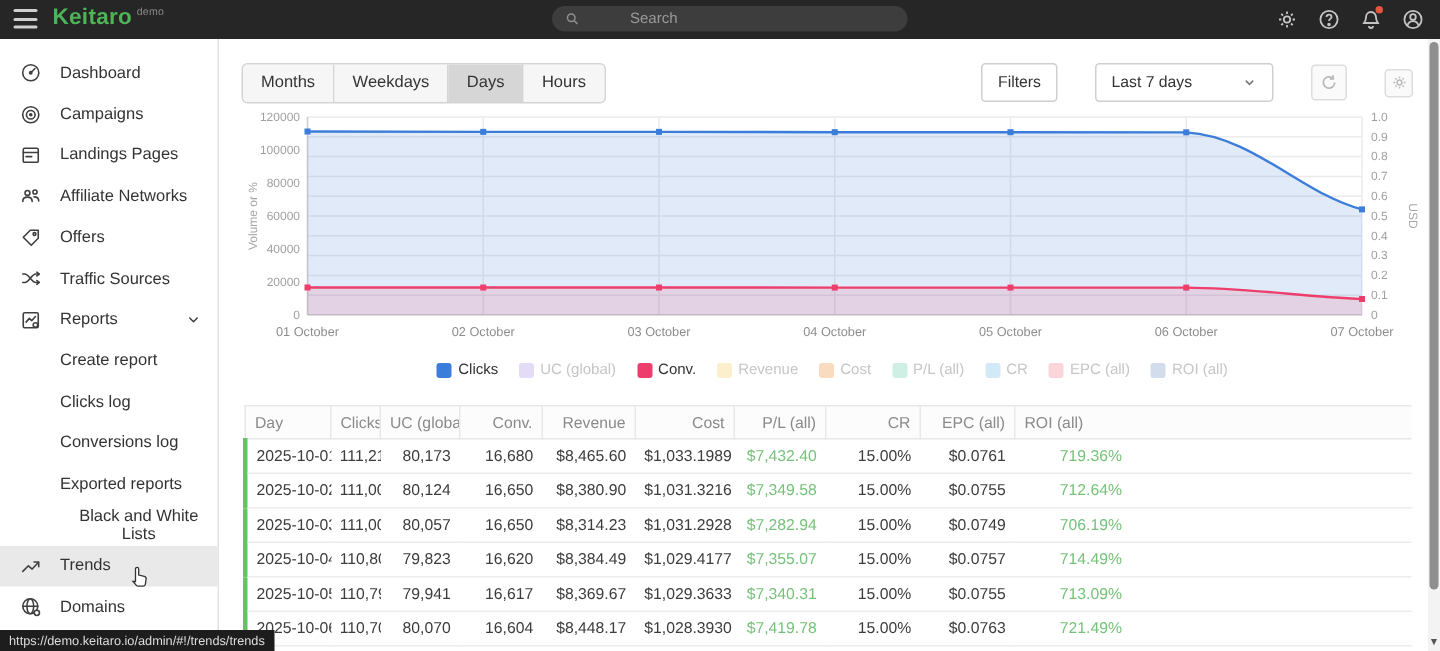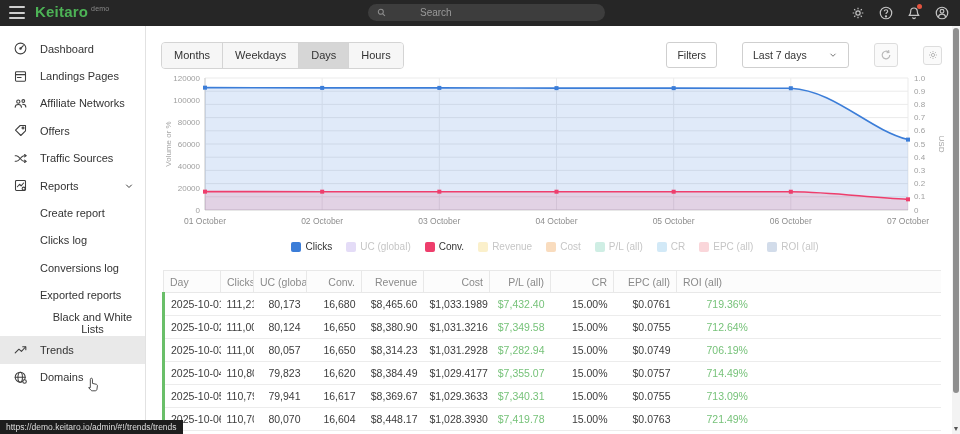--- a/index.html
+++ b/index.html
@@ -30,21 +30,21 @@
   #statusbar{position:absolute;left:0;bottom:0;height:14px;line-height:14px;background:#1d1d1d;color:#dedede;font-size:8.5px;padding:0 6px;z-index:40;white-space:nowrap;}
   
   #main{position:absolute;left:147px;top:26px;width:805px;bottom:0;background:#fff;border-radius:15px;}
   
   #tabs{position:absolute;left:14px;top:16px;display:inline-flex;border:1px solid #d4d4d4;border-radius:4px;overflow:hidden;background:#f6f6f6;}
   .tab{padding:0 12px;line-height:25px;font-size:11px;color:#333;border-right:1px solid #d4d4d4;cursor:pointer;background:#f6f6f6;}
   .tab:last-child{border-right:none;}
   .tab.active{background:#d6d6d6;}
   #toolbar-right{position:absolute;right:10px;top:16px;display:flex;align-items:center;gap:25px;}
   .btn{height:26px;line-height:24px;box-sizing:border-box;border:1px solid #cfcfcf;border-radius:3px;background:#fff;font-size:10.5px;color:#333;padding:0 10px;cursor:pointer;}
-  #range-select{display:flex;align-items:center;width:107px;justify-content:space-between;}
+  #range-select{display:flex;align-items:center;width:119px;justify-content:space-between;}
   #range-select svg{width:10px;height:10px;}
   .icon-btn{box-sizing:border-box;border:1px solid #ddd;border-radius:3px;background:#fafafa;display:flex;align-items:center;justify-content:center;cursor:pointer;}
   #refresh-btn{width:24px;height:24px;}
   #chart-settings-btn{width:19px;height:19px;}
   
   #chart-wrap{position:absolute;left:13px;top:47px;width:790px;height:164px;}
   #legend{position:absolute;left:13px;top:215px;width:790px;display:flex;justify-content:center;gap:14px;align-items:center;}
   .legend-item{display:flex;align-items:center;gap:4px;font-size:10px;cursor:pointer;}
   .legend-item .sw{width:10px;height:10px;border-radius:2px;display:inline-block;}
   
@@ -114,20 +114,28 @@
 </div>
 
 <div id="sidebar">
     <div class="nav-item">
       <span class="nico"><svg viewBox="0 0 24 24" fill="none" stroke="#3f3f3f" stroke-width="1.7" stroke-linecap="round" stroke-linejoin="round">
           <circle cx="12" cy="12" r="8.6"></circle>
           <line x1="12" y1="12" x2="16.5" y2="7.5"></line>
           <circle cx="12" cy="12" r="1.2"></circle>
         </svg></span>
       <span>Dashboard</span>
+    </div>
+    <div class="nav-item">
+      <span class="nico"><svg viewBox="0 0 24 24" fill="none" stroke="#3f3f3f" stroke-width="1.7" stroke-linecap="round" stroke-linejoin="round">
+          <circle cx="12" cy="12" r="8.6"></circle>
+          <circle cx="12" cy="12" r="4.6"></circle>
+          <circle cx="12" cy="12" r="1.1" fill="#3f3f3f"></circle>
+        </svg></span>
+      <span>Campaigns</span>
     </div>
     <div class="nav-item">
       <span class="nico"><svg viewBox="0 0 24 24" fill="none" stroke="#3f3f3f" stroke-width="1.7" stroke-linecap="round" stroke-linejoin="round">
           <rect x="4" y="4.5" width="16" height="15" rx="1.5"></rect>
           <line x1="4" y1="9" x2="20" y2="9"></line>
           <line x1="7" y1="13.5" x2="13" y2="13.5"></line>
         </svg></span>
       <span>Landings Pages</span>
     </div>
     <div class="nav-item">

